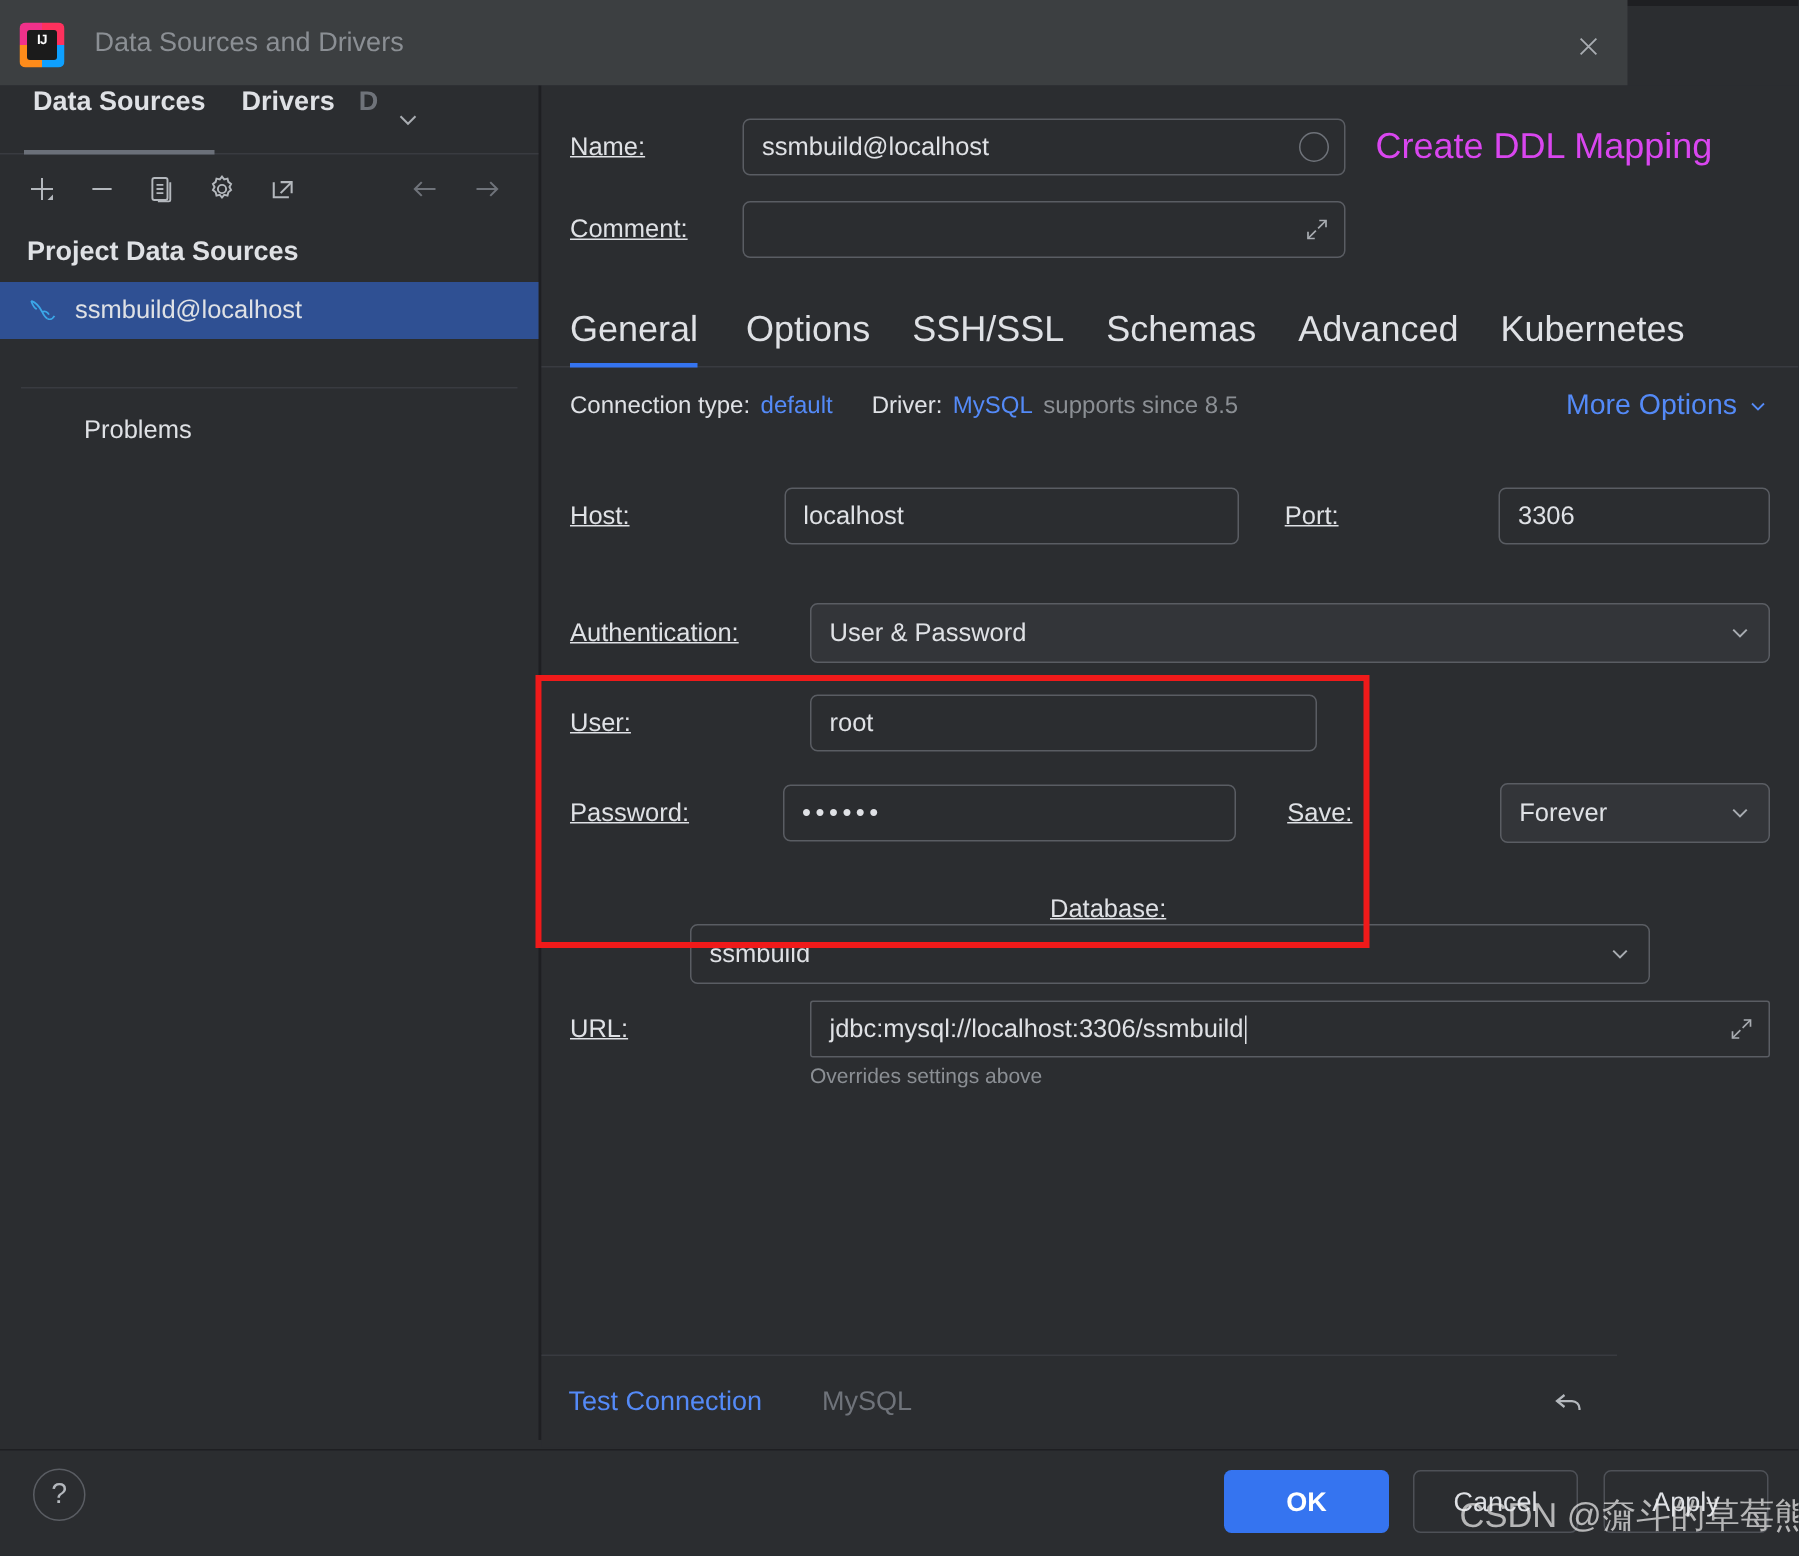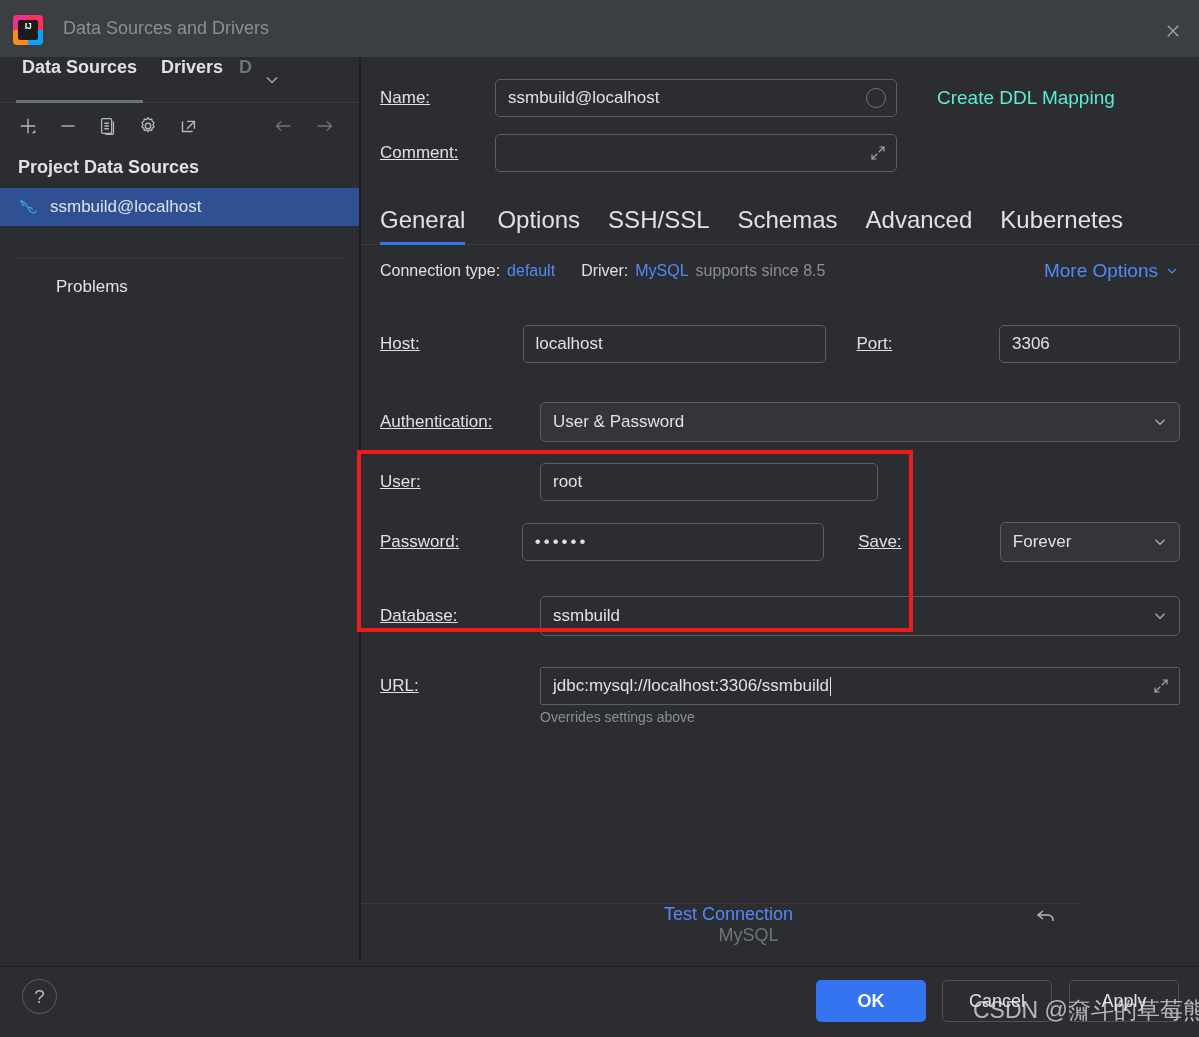--- a/index.html
+++ b/index.html
@@ -10,21 +10,21 @@
     overflow: hidden;
   }
   #app {
     position: relative;
     width: 1199px; height: 1037px;
     background: #2b2d30;
   }
 
   
   .titlebar {
-    position: absolute; left: 0; top: 0; width: 1199px; height: 57px;
+    position: absolute; left: 0; top: 0; width: 1085px; height: 57px;
     background: #3c3f41;
     display: flex; align-items: center;
   }
   .titlebar-strip-top {
     position: absolute; left: 0; top: 0; width: 1199px; height: 4px;
     background: #1e1f22;
   }
   .ij-logo {
     position: relative;
     width: 30px; height: 30px; margin-left: 13px; margin-top: 2px;
@@ -131,21 +131,21 @@
     color: #dfe1e5; font-size: 17px; height: 38px;
     display: flex; align-items: center; padding: 0 12px;
     position: relative;
   }
   .name-inp { width: 402px; }
   .circle-btn {
     position: absolute; right: 10px; top: 50%; transform: translateY(-50%);
     width: 20px; height: 20px; border: 1px solid #6f737a; border-radius: 50%;
   }
   .ddl-link {
-    margin-left: 40px; color: #5eead4; font-size: 19px;
+    margin-left: 20px; color: #d946ef; font-size: 24px;
   }
 
   .comment-row { position: absolute; left: 19px; top: 77px; width: 800px; }
   .comment-row .flabel { width: 115px; }
   .comment-inp { width: 402px; }
   .expand-ico {
     position: absolute; right: 9px; top: 50%; transform: translateY(-50%);
     width: 18px; height: 18px; color: #a9adb2;
   }
   .expand-ico svg { width: 18px; height: 18px; }
@@ -201,21 +201,21 @@
   .user-row { position: absolute; left: 19px; top: 406px; width: 800px; }
   .user-row .flabel { width: 160px; }
   .user-inp { width: 338px; }
 
   .pass-row { position: absolute; left: 19px; top: 465px; width: 800px; }
   .pass-row .flabel { width: 160px; }
   .pass-inp { width: 338px; letter-spacing: 3px; }
   .save-label { margin-left: 34px; width: 56px; }
   .save-combo { width: 200px; }
 
-  .db-row { position: absolute; left: 19px; top: 539px; width: 800px; }
+  .db-row { position: absolute; left: 19px; top: 539px; width: 800px; flex-direction: column; }
   .db-row .flabel { width: 160px; }
   .db-combo {
     width: 640px; background: #2b2d30;
   }
 
   .url-row { position: absolute; left: 19px; top: 610px; width: 800px; }
   .url-row .flabel { width: 160px; }
   .url-inp {
     width: 640px; background: #2b2d30; border-radius: 2px;
   }
@@ -232,21 +232,21 @@
     position: absolute; left: 357px; top: 450px;
     width: 556px; height: 182px;
     border: 4px solid #f01a1a;
     pointer-events: none;
   }
 
   
   .testbar {
     position: absolute; left: 361px; top: 903px; width: 717px; height: 62px;
     background: #2b2d30; border-top: 1px solid #393b40;
-    display: flex; align-items: center; padding-left: 18px; flex-direction: column;
+    display: flex; align-items: center; padding-left: 18px;
   }
   .test-link { color: #548af7; font-size: 18px; }
   .mysql-label { margin-left: 40px; color: #6f737a; font-size: 18px; }
   .revert-ico {
     position: absolute; right: 20px; width: 24px; height: 24px; color: #b4b8bd;
   }
   .revert-ico svg { width: 24px; height: 24px; }
 
   
   .bottombar {

